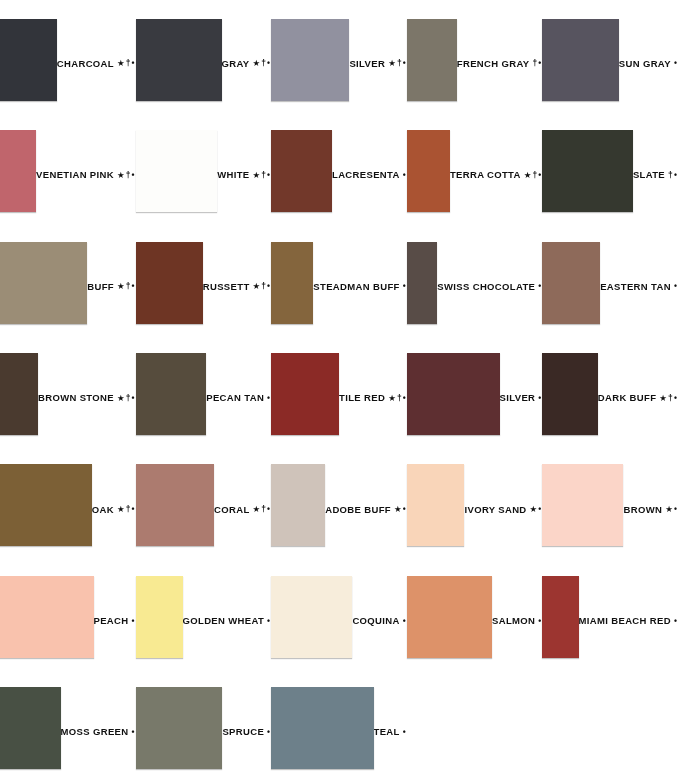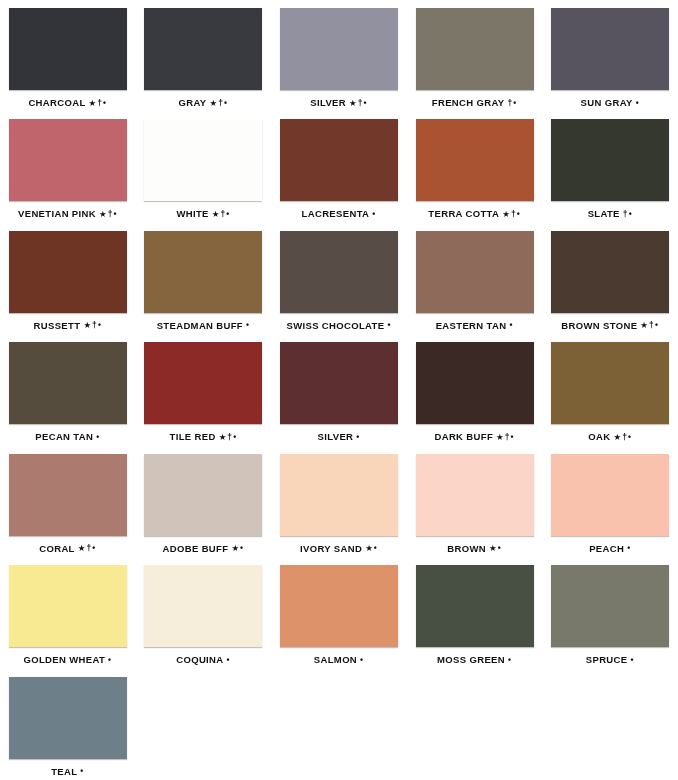--- a/index.html
+++ b/index.html
@@ -25,21 +25,21 @@
   .swatch-grid {
     display: grid;
     grid-template-columns: repeat(5, 135.6px);
     grid-template-rows: repeat(7, 111.43px);
     width: 678px;
     height: 780px;
   }
   .swatch-cell {
     position: relative;
     display: flex;
-    flex-direction: column;
+    flex-direction: row;
     align-items: center;
     justify-content: flex-start;
     padding-top: 8px;
     box-sizing: border-box;
   }
   .swatch-chip {
     width: 118px;
     height: 82px;
     box-shadow: 0 1px 1px rgba(120,120,120,0.45);
     position: relative;
@@ -109,20 +109,24 @@
       </div>
       <div class="swatch-cell">
         <div class="swatch-chip" style="background-color: rgb(170, 83, 50);"></div>
         <div class="swatch-label"><span class="swatch-name">TERRA COTTA</span><span class="swatch-marks">★†•</span></div>
       </div>
       <div class="swatch-cell">
         <div class="swatch-chip" style="background-color: rgb(53, 56, 47);"></div>
         <div class="swatch-label"><span class="swatch-name">SLATE</span><span class="swatch-marks">†•</span></div>
       </div>
       <div class="swatch-cell">
+        <div class="swatch-chip" style="background-color: rgb(155, 141, 118);"></div>
+        <div class="swatch-label"><span class="swatch-name">BUFF</span><span class="swatch-marks">★†•</span></div>
+      </div>
+      <div class="swatch-cell">
         <div class="swatch-chip" style="background-color: rgb(110, 53, 36);"></div>
         <div class="swatch-label"><span class="swatch-name">RUSSETT</span><span class="swatch-marks">★†•</span></div>
       </div>
       <div class="swatch-cell">
         <div class="swatch-chip" style="background-color: rgb(132, 101, 61);"></div>
         <div class="swatch-label"><span class="swatch-name">STEADMAN BUFF</span><span class="swatch-marks">•</span></div>
       </div>
       <div class="swatch-cell">
         <div class="swatch-chip" style="background-color: rgb(88, 76, 71);"></div>
         <div class="swatch-label"><span class="swatch-name">SWISS CHOCOLATE</span><span class="swatch-marks">•</span></div>
@@ -179,20 +183,24 @@
         <div class="swatch-chip" style="background-color: rgb(248, 234, 146);"></div>
         <div class="swatch-label"><span class="swatch-name">GOLDEN WHEAT</span><span class="swatch-marks">•</span></div>
       </div>
       <div class="swatch-cell">
         <div class="swatch-chip" style="background-color: rgb(247, 237, 219);"></div>
         <div class="swatch-label"><span class="swatch-name">COQUINA</span><span class="swatch-marks">•</span></div>
       </div>
       <div class="swatch-cell">
         <div class="swatch-chip" style="background-color: rgb(221, 146, 105);"></div>
         <div class="swatch-label"><span class="swatch-name">SALMON</span><span class="swatch-marks">•</span></div>
+      </div>
+      <div class="swatch-cell">
+        <div class="swatch-chip" style="background-color: rgb(156, 53, 48);"></div>
+        <div class="swatch-label"><span class="swatch-name">MIAMI BEACH RED</span><span class="swatch-marks">•</span></div>
       </div>
       <div class="swatch-cell">
         <div class="swatch-chip" style="background-color: rgb(72, 80, 68);"></div>
         <div class="swatch-label"><span class="swatch-name">MOSS GREEN</span><span class="swatch-marks">•</span></div>
       </div>
       <div class="swatch-cell">
         <div class="swatch-chip" style="background-color: rgb(120, 121, 106);"></div>
         <div class="swatch-label"><span class="swatch-name">SPRUCE</span><span class="swatch-marks">•</span></div>
       </div>
       <div class="swatch-cell">

